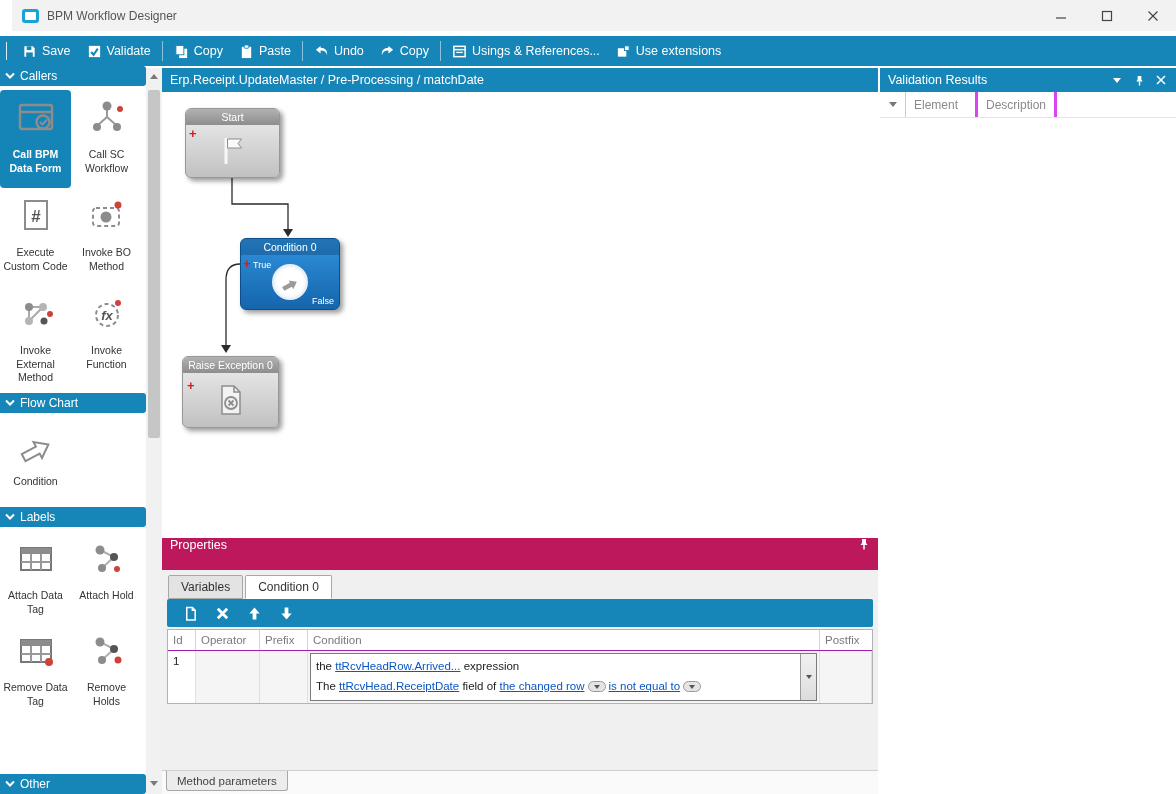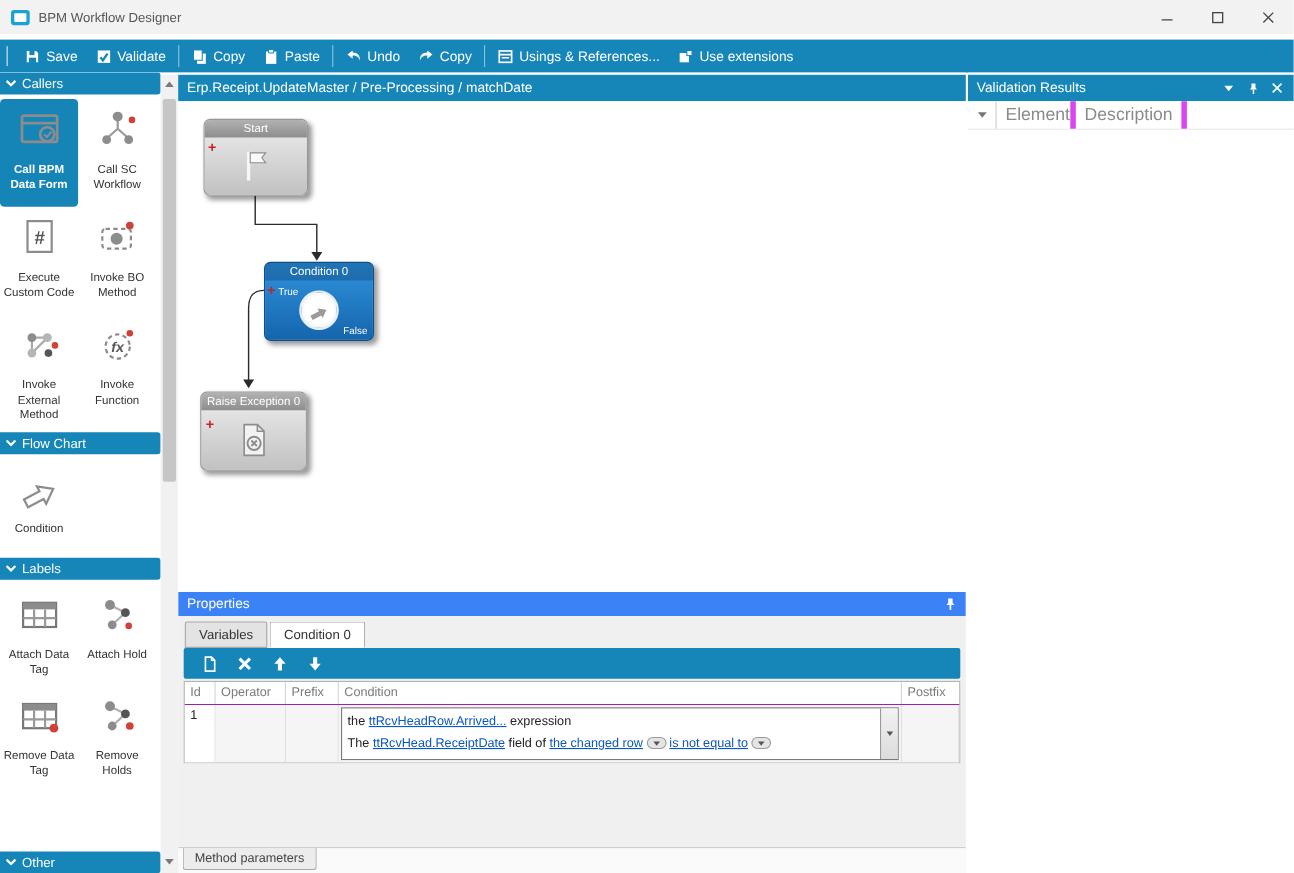--- a/index.html
+++ b/index.html
@@ -1,20 +1,20 @@
 <!DOCTYPE html>
 <html><head>
 <meta charset="utf-8">
 <style>
   *{box-sizing:border-box;margin:0;padding:0}
   html,body{width:1176px;height:794px;overflow:hidden;background:#fff;
     font-family:"Liberation Sans",sans-serif;font-size:12px;color:#222}
 
   
-  .titlebar{position:absolute;left:0;top:0;right:0;height:31px;background:#f2f2f2;
+  .titlebar{position:absolute;left:12px;top:0;right:0;height:31px;background:#f2f2f2;
     display:flex;align-items:center}
   .app-icon{width:17px;height:14px;margin:0 8px 0 10px;background:#17a2d8;border-radius:3px;position:relative}
   .app-icon:after{content:"";position:absolute;left:3px;top:3px;right:3px;bottom:3px;background:#fff;border-radius:1px}
   .title-text{color:#555}
   .win-controls{margin-left:auto;display:flex;height:100%}
   .win-btn{width:46px;height:100%;display:flex;align-items:center;justify-content:center}
 
   
   .toolbar{position:absolute;left:0;top:36px;right:0;height:30px;background:#1685b8;
     display:flex;align-items:center;color:#fff;padding-left:4px}
@@ -61,22 +61,22 @@
   .node.blue{background:linear-gradient(#2f93dd,#1565ac);border-color:#0d4e8c}
   .node.blue .node-hdr{background:rgba(0,35,80,.28)}
   .plus{position:absolute;color:#cf1f1f;font-weight:bold;font-size:13px;line-height:10px}
   .node-body{display:flex;align-items:center;justify-content:center;height:calc(100% - 17px)}
   .tf-label{position:absolute;color:#fff;font-size:9px}
   .cond-circle{width:36px;height:36px;border-radius:50%;background:radial-gradient(#fff 55%,#d5e4f2);
     border:2px solid #e8eef5;display:flex;align-items:center;justify-content:center}
 
   
   .props{flex:1;display:flex;flex-direction:column;background:#f0f0f0;overflow:hidden}
-  .props-hdr{height:22px;min-height:22px;background:#3b82f6;color:#fff;display:flex;
-    align-items:center;padding:0 8px;font-size:12.5px}
+  .props-hdr{height:32px;min-height:22px;background:#be185d;color:#fff;display:flex;
+    padding:0 8px;font-size:12.5px}
   .props-hdr .sp,.vr-hdr .sp{flex:1}
   .tabstrip{padding:5px 0 0 6px;display:flex;background:#f0f0f0}
   .tab{padding:4px 12px;font-size:12px;border:1px solid #a8a8a8;background:#e3e3e3;
     border-radius:2px 2px 0 0;margin-right:2px;color:#333;cursor:default}
   .tab.active{background:#fff;border-bottom-color:#fff;position:relative;z-index:2}
   .ptb{margin:0 5px;height:28px;min-height:28px;background:#1685b8;border-radius:2px;
     display:flex;align-items:center;gap:2px;padding-left:8px}
   .ptb-btn{width:30px;height:24px;display:flex;align-items:center;justify-content:center}
   .ptb-btn svg{width:15px;height:15px}
   .ptable{margin:2px 5px 0;background:#fff;border:1px solid #b3b3b3;display:flex;flex-direction:column}
@@ -101,21 +101,21 @@
 
   
   .rightpanel{position:absolute;left:880px;top:66px;right:0;bottom:0;background:#fff}
   .vr-hdr{margin-top:2px;height:24px;background:#1685b8;color:#fff;display:flex;
     align-items:center;padding:0 8px;font-size:12.5px;gap:8px}
   .vr-ic{display:flex;align-items:center;justify-content:center;width:14px;height:14px}
   .tri-wh{width:0;height:0;border-left:4px solid transparent;border-right:4px solid transparent;border-top:5px solid #fff}
   .vr-row{height:26px;display:flex;align-items:stretch;border-bottom:1px solid #e4e4e4;background:#fff}
   .vr-drop{width:26px;border-right:1px solid #ccc;display:flex;align-items:center;justify-content:center;gap:2px}
   .tri-gr{width:0;height:0;border-left:4px solid transparent;border-right:4px solid transparent;border-top:5px solid #777}
-  .vr-col{display:flex;align-items:center;padding:0 8px;color:#8a8a8a;border-right:5px solid #d946ef;font-size:16px}
+  .vr-col{display:flex;align-items:center;padding:0 8px;color:#8a8a8a;border-right:3px solid #d946ef;font-size:12px}
   .vr-col.el{width:72px}
 </style>
 </head>
 <body>
 
 <div class="titlebar">
   <div class="app-icon"></div>
   <span class="title-text">BPM Workflow Designer</span>
   <div class="win-controls">
     <div class="win-btn">

